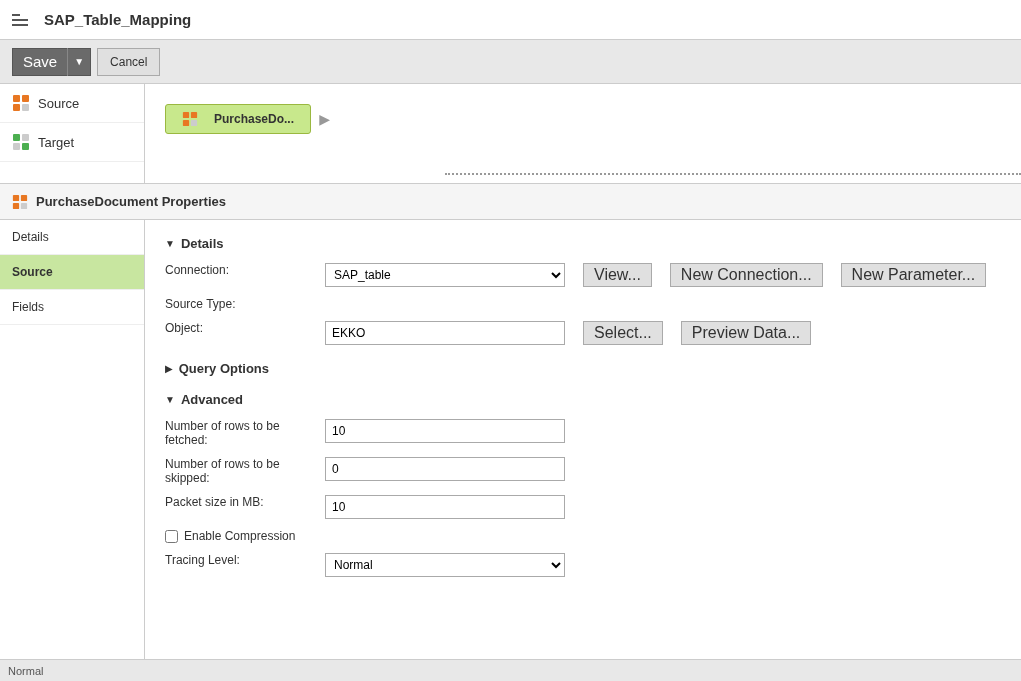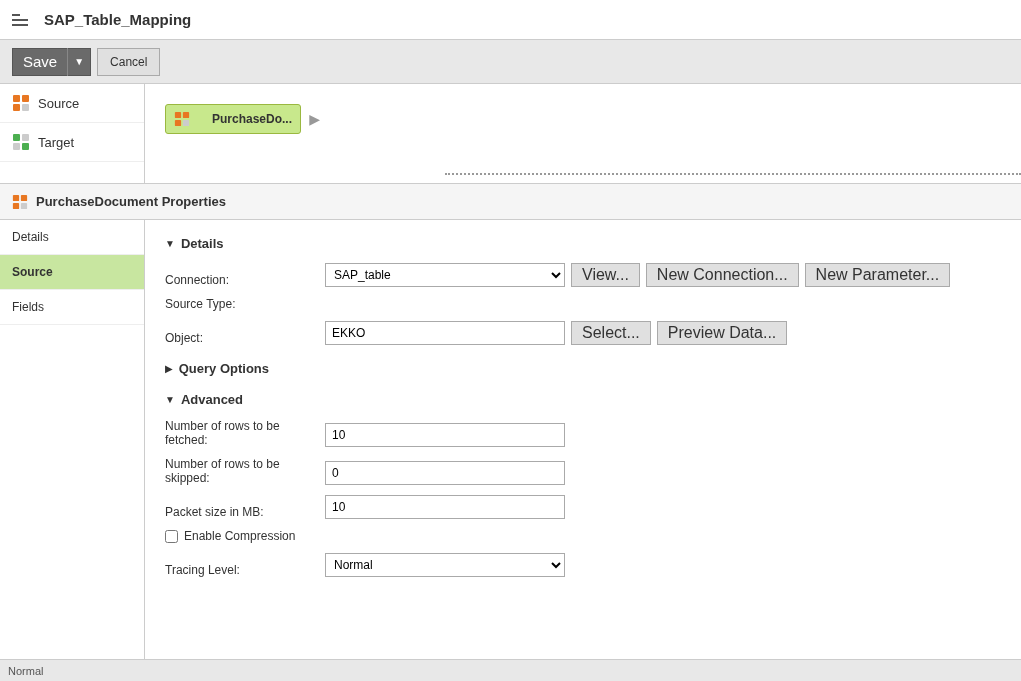--- a/index.html
+++ b/index.html
@@ -55,22 +55,22 @@
       padding: 10px 12px; cursor: pointer; border-bottom: 1px solid #eee;
       font-size: 13px;
     }
 
     
     .canvas-content {
       flex: 1; position: relative; padding: 20px;
       background: #fff; overflow: hidden;
     }
     .node-box {
-      display: inline-flex; align-items: center; gap: 22px;
-      background: #c8e88c; border: 1px solid #9ab840; padding: 6px 8px;
+      display: inline-flex; align-items: center; gap: 16px;
+      background: #c8e88c; border: 1px solid #9ab840; padding: 6px 16px;
       border-radius: 3px; cursor: pointer; position: relative;
     }
     .node-label { font-size: 12px; font-weight: bold; color: #333; }
     .node-arrow {
       position: absolute; right: -20px; top: 50%; transform: translateY(-50%);
       color: #999; font-size: 14px;
     }
     .dots-line {
       position: absolute; bottom: 8px; left: 300px; right: 0;
       border-bottom: 2px dotted #999; height: 1px;
@@ -108,27 +108,27 @@
     
     .section-header {
       display: flex; align-items: center; gap: 6px;
       margin-bottom: 12px; cursor: pointer;
     }
     .section-arrow { font-size: 10px; color: #333; }
     .section-title { font-size: 13px; font-weight: bold; }
 
     
     .form-row {
-      display: flex; align-items: flex-end; margin-bottom: 10px;
+      display: flex; align-items: flex-start; margin-bottom: 10px;
     }
     .form-label {
       width: 160px; font-size: 12px; color: #333; flex-shrink: 0;
     }
     .form-control {
-      display: flex; align-items: center; gap: 6px; flex: 1;
+      display: flex; align-items: center; gap: 18px; flex: 1;
     }
     .form-select {
       width: 240px; height: 24px; font-size: 12px; border: 1px solid #aaa;
       background: #fff; padding: 0 4px; cursor: pointer;
     }
     .form-input {
       width: 240px; height: 24px; font-size: 12px; border: 1px solid #aaa;
       padding: 0 6px; background: #fff;
     }
 

